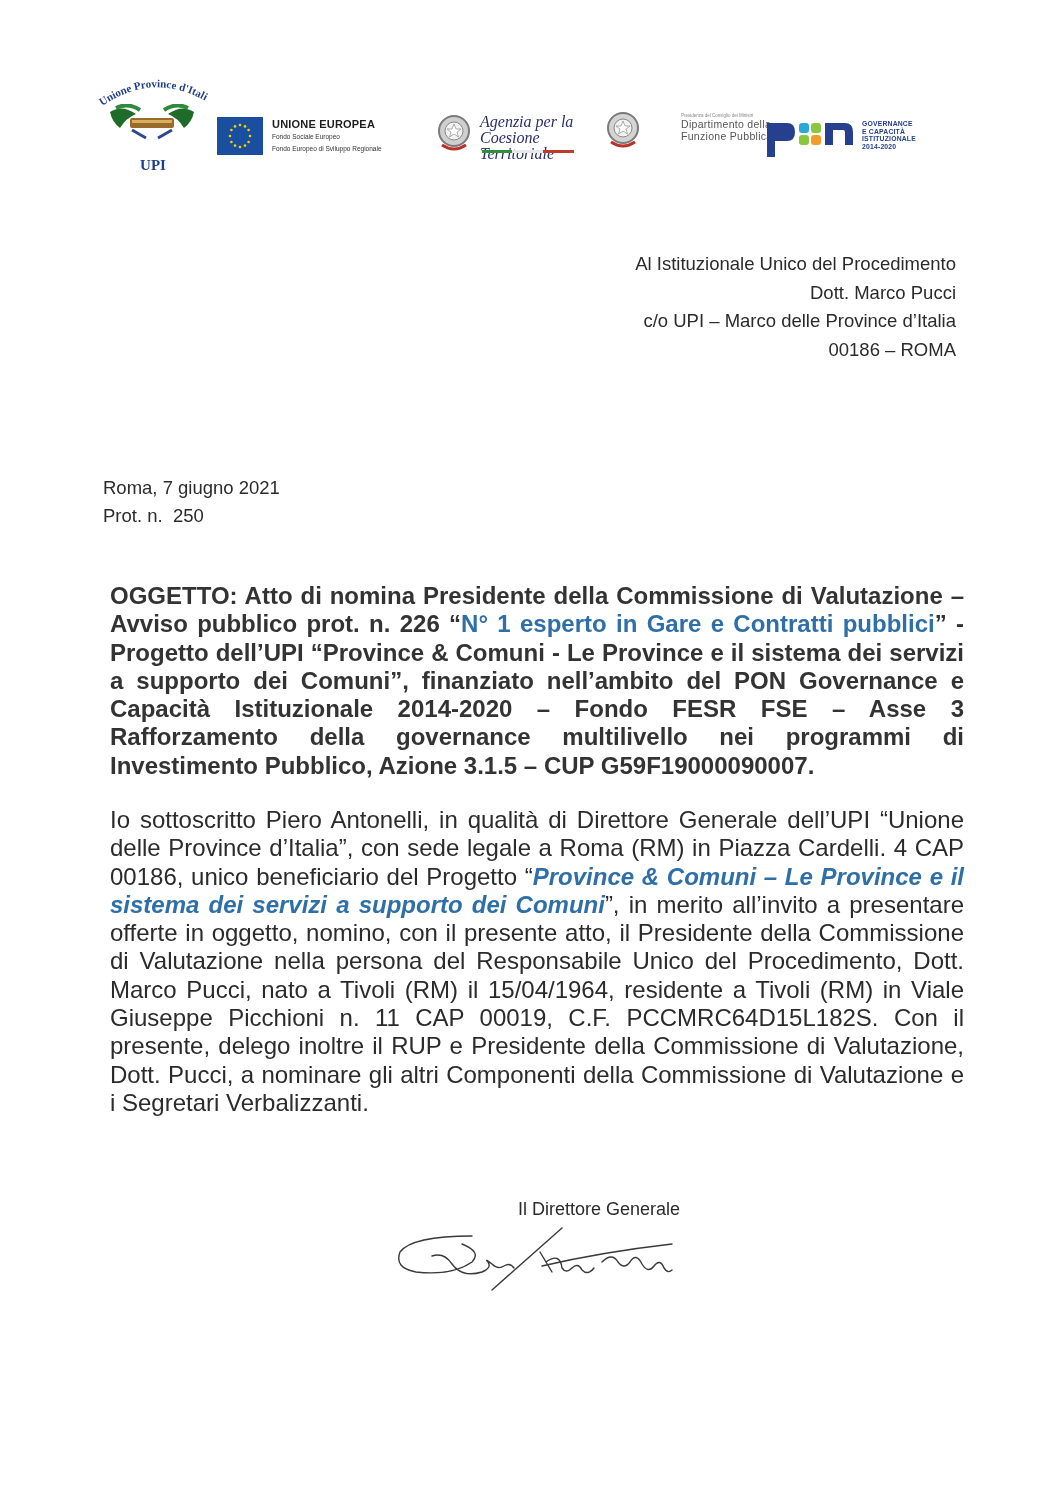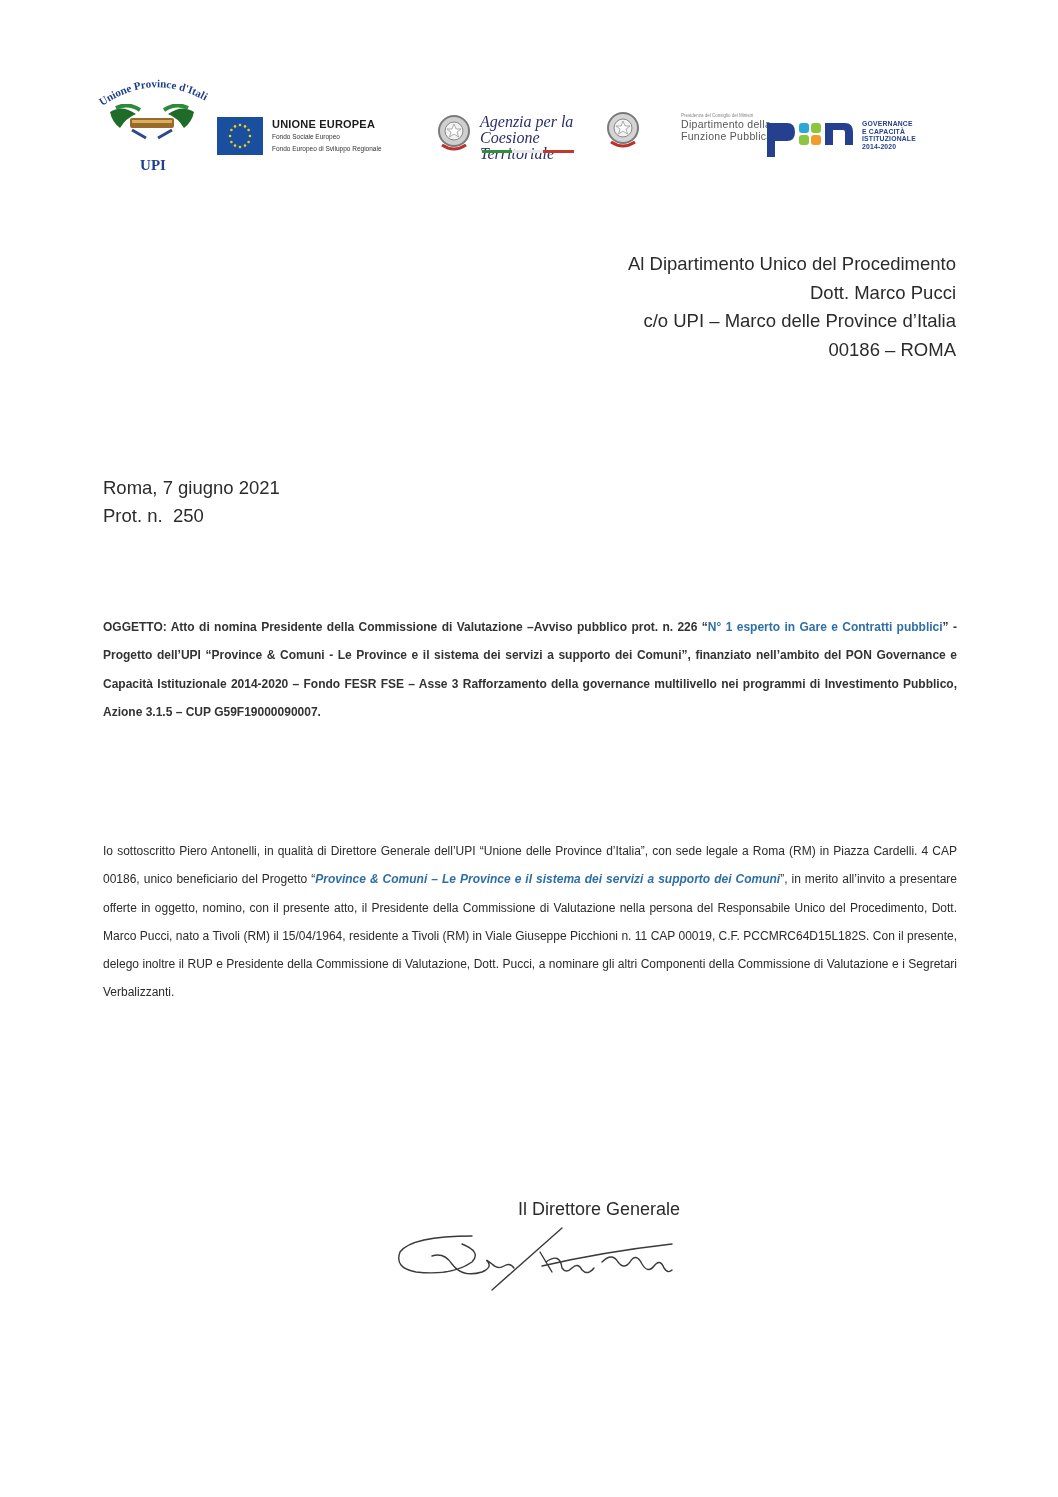--- a/index.html
+++ b/index.html
@@ -30,21 +30,21 @@
   .pon-text { left: 862px; top: 120px; width: 70px; font-size: 6.8px; font-weight: bold;
               color: #24408e; line-height: 7.5px; letter-spacing: 0.2px; }
 
   
   .addressee { right: 102px; top: 250px; text-align: right; font-size: 18.5px; line-height: 28.5px; color: #2b2b2b; }
 
   
   .dateblock { left: 103px; top: 474px; font-size: 18.5px; line-height: 28px; }
 
   
-  .para { left: 103px; width: 854px; font-size: 12px; line-height: 28.3px; text-align: justify; color: #2b2b2b; margin-top: 31px; }
+  .para { left: 110px; width: 854px; font-size: 24px; line-height: 28.3px; text-align: justify; color: #2b2b2b; }
   .subject { top: 582px; font-weight: bold; color: #333; }
   .subject .blue { color: #2f6fa8; }
   .body { top: 806px; }
   .body .blue-it { color: #2f6fa8; font-weight: bold; font-style: italic; }
 
   
   .sig-block { left: 380px; top: 1196px; width: 300px; text-align: right; font-size: 18px; line-height: 26px; }
   .sig-svg { left: 392px; top: 1222px; width: 290px; height: 72px; }
 </style>
 </head>
@@ -133,21 +133,21 @@
   </svg>
 </div>
 <div class="abs pon-text">
   <div>GOVERNANCE</div>
   <div>E CAPACITÀ</div>
   <div>ISTITUZIONALE</div>
   <div>2014-2020</div>
 </div>
 
 <div class="abs addressee">
-  <div>Al Dipartimento Unico del Procedimento</div>
+  <div>Al Istituzionale Unico del Procedimento</div>
   <div>Dott. Marco Pucci</div>
   <div>c/o UPI – Marco delle Province d’Italia</div>
   <div>00186 – ROMA</div>
 </div>
 
 <div class="abs dateblock">
   <div>Roma, 7 giugno 2021</div>
   <div style="white-space:pre">Prot. n.  250</div>
 </div>
 

